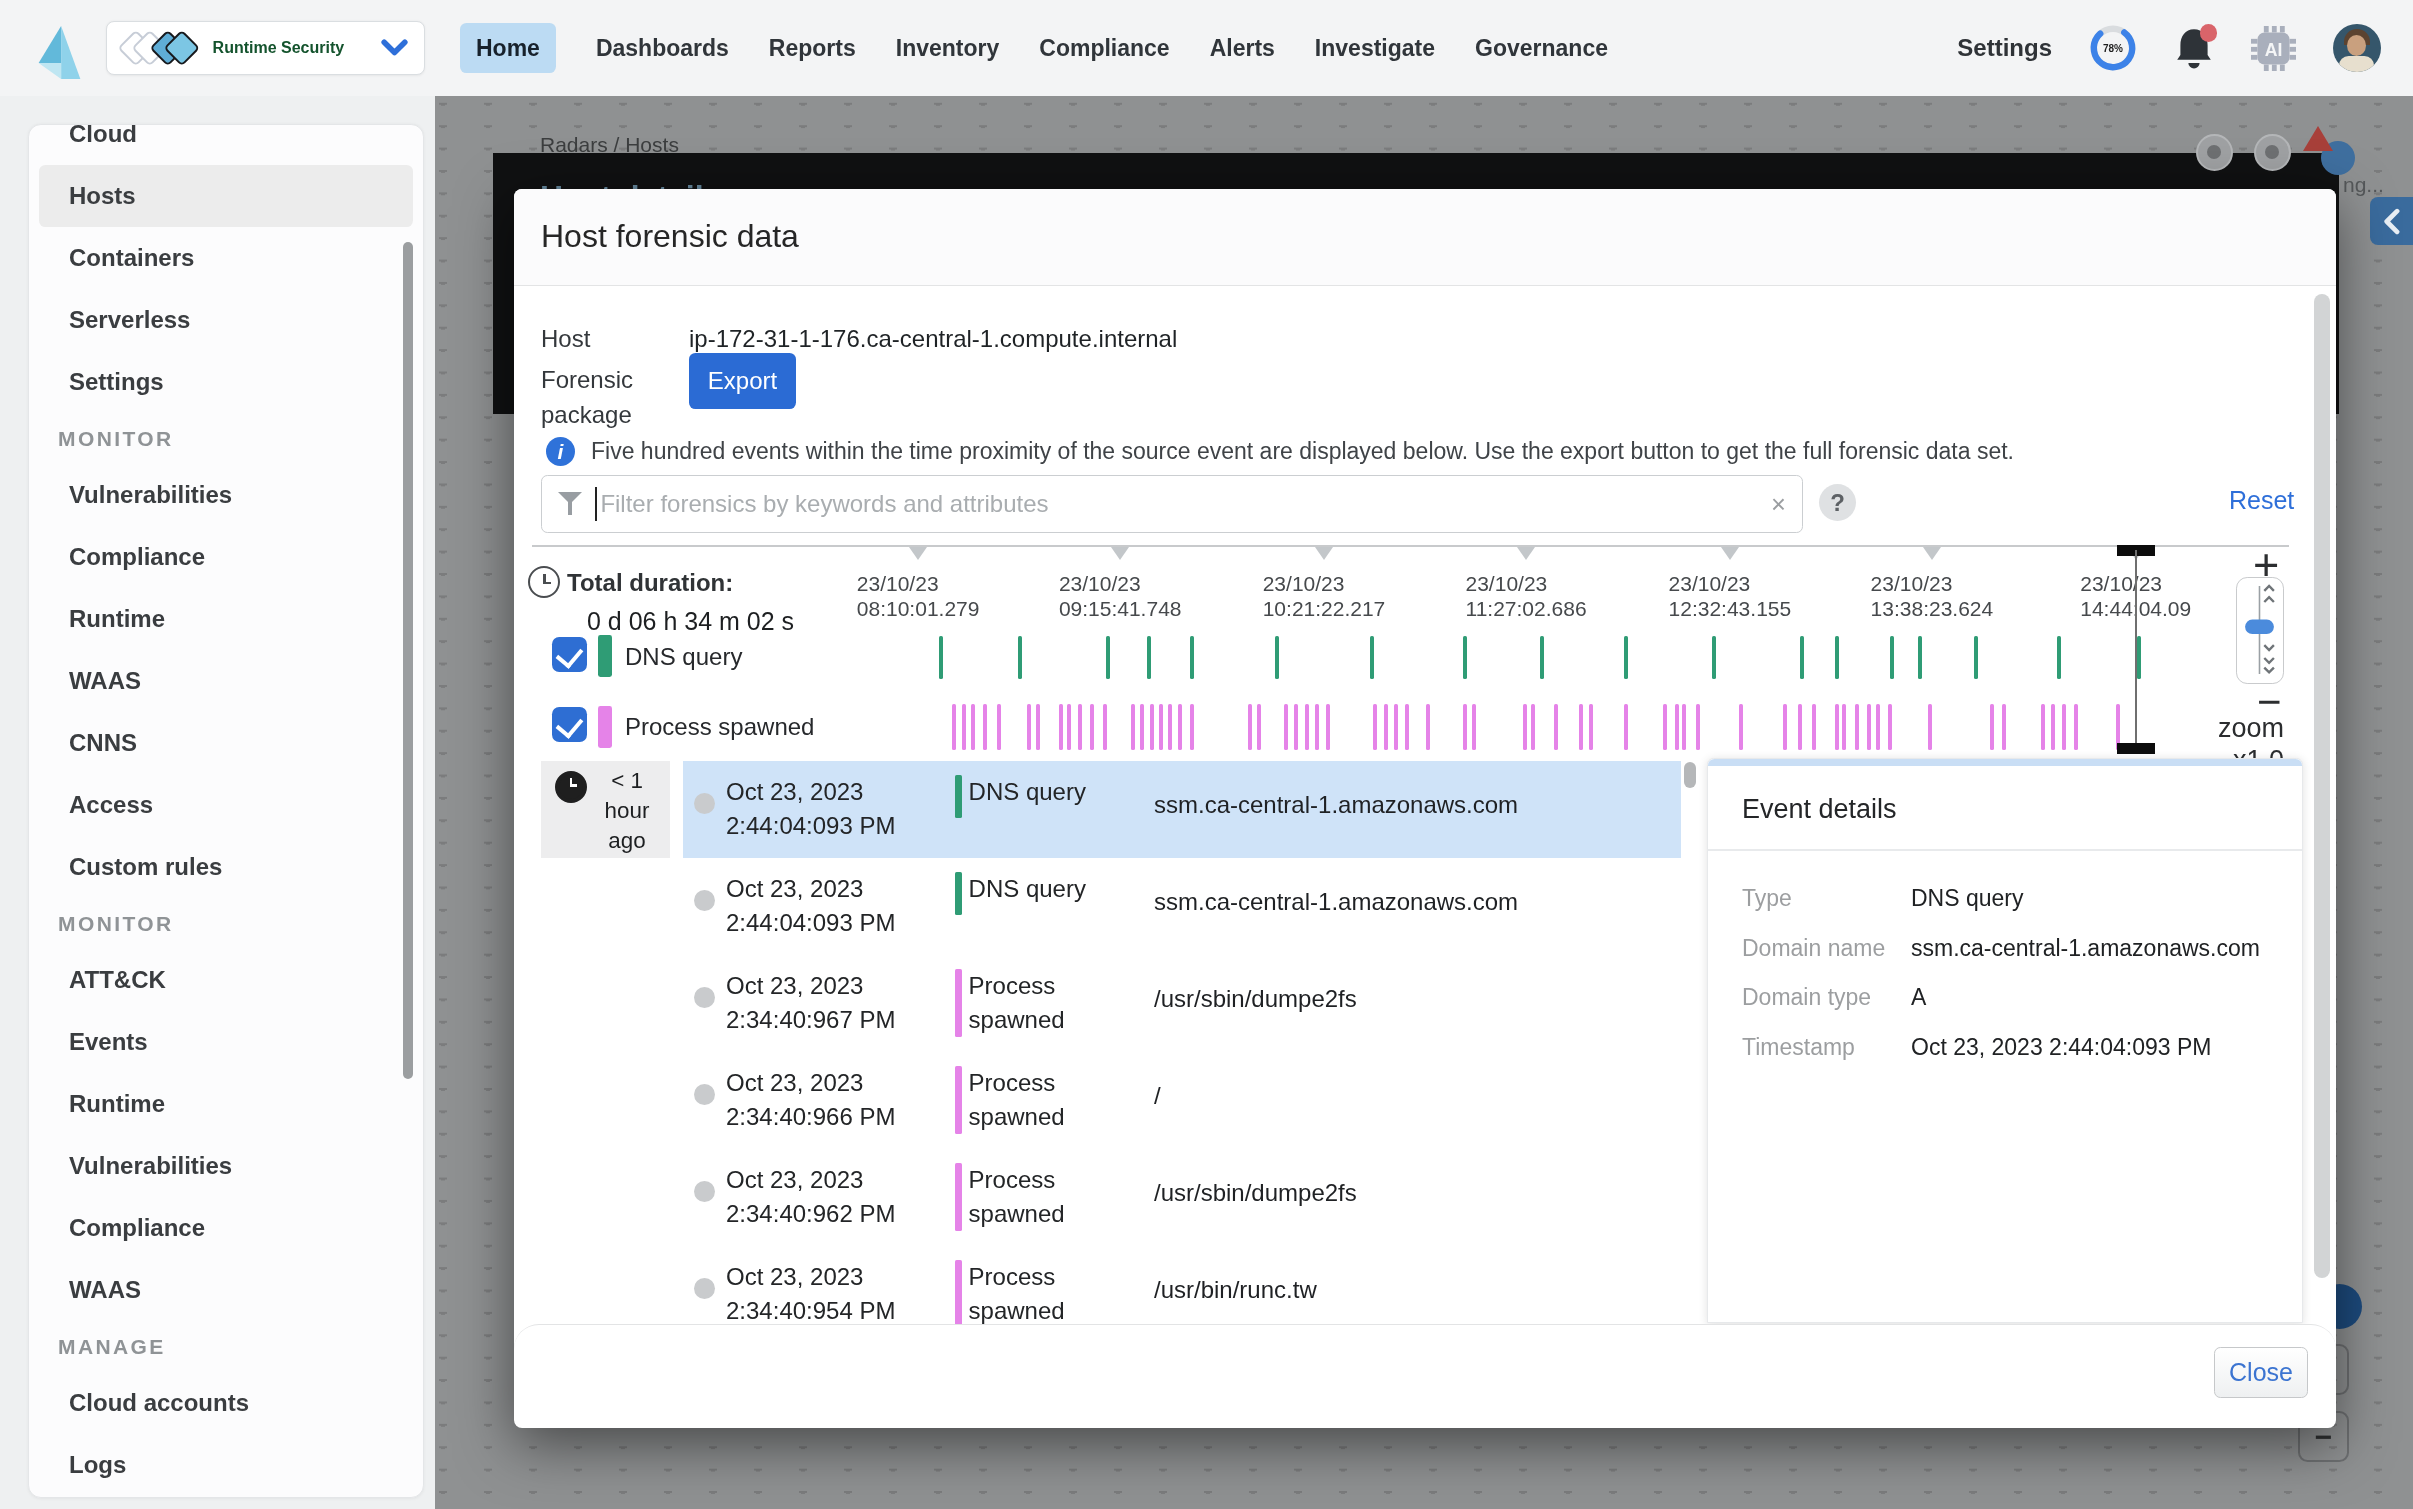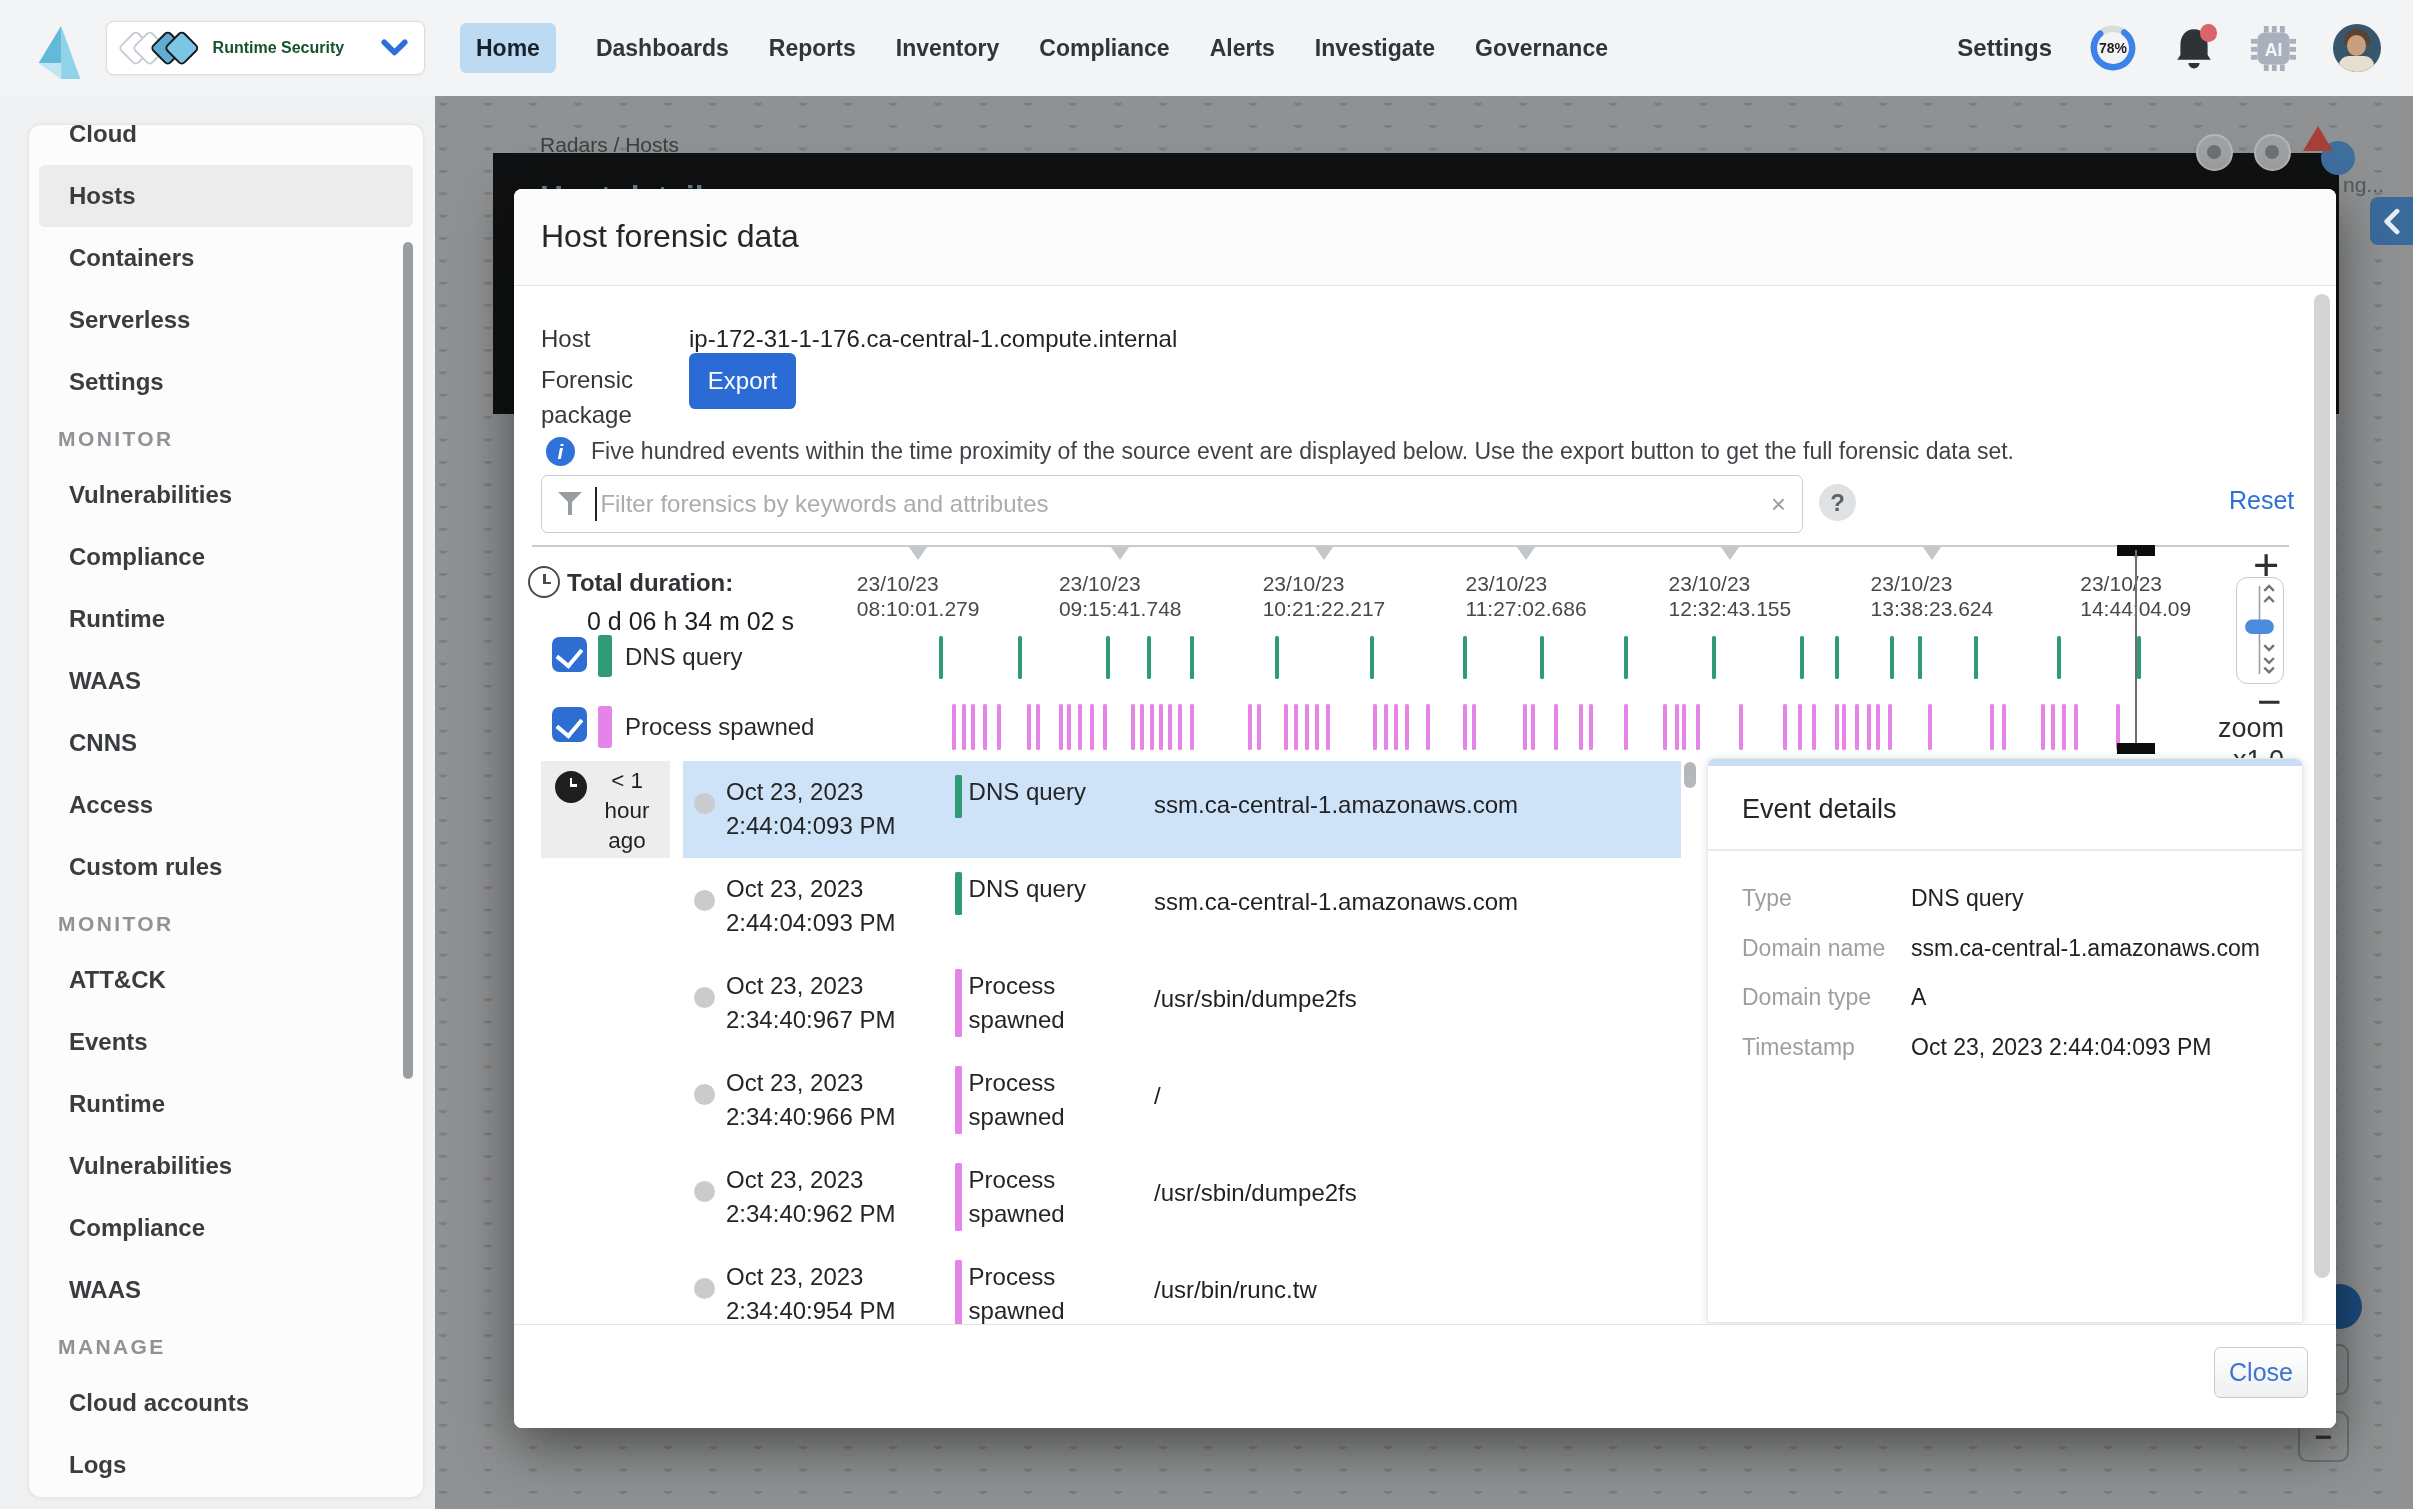--- a/index.html
+++ b/index.html
@@ -19,21 +19,21 @@
   .diamond.d3{background:#5fadd6;border:2.4px solid #17191d;margin-left:-8px;z-index:2;}
   .diamond.d4{background:#7cc6e4;border:2.4px solid #17191d;margin-left:-11.2px;z-index:3;}
   .switcher .sw-label{margin-left:17.6px;font-weight:700;font-size:16px;color:#14532d;white-space:nowrap;}
   .switcher .chev{margin-left:auto;}
   .nav{display:flex;align-items:center;gap:40px;margin-left:35px;font-size:23px;font-weight:700;color:#30353a;}
   .nav .nav-item{cursor:pointer;white-space:nowrap;}
   .nav .nav-item.active{background:#bcdbf3;color:#18222c;border-radius:6.4px;padding:11.2px 16px;}
   .top-right{margin-left:auto;display:flex;align-items:center;gap:37px;}
   .settings-link{font-size:24px;font-weight:700;color:#2f3337;cursor:pointer;}
   .ring-wrap{position:relative;width:48px;height:48px;}
-  .ring-wrap .pct{position:absolute;inset:0;display:flex;align-items:center;justify-content:center;font-size:14px;font-weight:700;color:#1e1e1e;}
+  .ring-wrap .pct{position:absolute;inset:0;display:flex;align-items:center;justify-content:center;font-size:10px;font-weight:700;color:#1e1e1e;}
   .bell-wrap{position:relative;width:40px;height:45px;}
   .bell-dot{position:absolute;right:-3.2px;top:-1.6px;width:17.6px;height:17.6px;border-radius:50%;background:#d9646a;}
   .ai-chip{width:45px;height:45px;}
   .avatar{width:48px;height:48px;border-radius:50%;overflow:hidden;background:#35566b;position:relative;}
   .avatar .hair{position:absolute;left:11.2px;top:4.8px;width:25.6px;height:16px;border-radius:12.8px 12.8px 0 0;background:#5b4330;}
   .avatar .face{position:absolute;left:14.4px;top:11.2px;width:19px;height:21px;border-radius:50%;background:#c9a07e;}
   .avatar .shirt{position:absolute;left:6.4px;top:32px;width:35px;height:19px;border-radius:9.6px 9.6px 0 0;background:#e7dfce;}
   
   .left-rail{position:absolute;left:0;top:96px;width:435px;height:1414px;background:#eef0f1;z-index:40;}
   .side-card{position:absolute;left:28px;top:28px;width:396px;height:1374px;background:#fcfcfd;border:1.6px solid #e4e6e8;border-radius:12.8px;overflow:hidden;box-shadow:0 0.8px 3.2px rgba(0,0,0,.05);}
@@ -122,21 +122,21 @@
   
   .details{position:absolute;left:1193px;top:569px;width:596px;height:565px;background:#fff;border:0.8px solid #e7e9eb;border-radius:6.4px 6.4px 0 0;box-shadow:0 1.6px 9.6px rgba(0,0,0,.12);}
   .details .strip{position:absolute;left:0;top:0;width:100%;height:7.2px;background:#c9def5;border-radius:6.4px 6.4px 0 0;}
   .details .d-title{position:absolute;left:34px;top:35px;font-size:27px;color:#242628;}
   .details .d-div{position:absolute;left:0;top:90px;width:100%;height:1.6px;background:#e8eaec;}
   .d-row{position:absolute;left:34px;width:527px;display:flex;}
   .d-row .dl{width:169px;font-size:23px;color:#9c9ea0;flex:0 0 auto;}
   .d-row .dv{font-size:23px;color:#202224;}
   
   .modal-scroll{position:absolute;left:1800px;top:105px;width:16px;height:984px;background:#d2d4d5;border-radius:8px;cursor:pointer;}
-  .m-footer{position:absolute;left:0;bottom:0;width:100%;height:104px;background:#fff;border-top:1.6px solid #e3e4e5;}
+  .m-footer{position:absolute;left:0;bottom:0;width:100%;height:104px;background:#fff;border-top:1.6px solid #e3e4e5;border-radius:25px;}
   .close-btn{position:absolute;left:1700px;top:21.6px;width:94px;height:51px;border:1.6px solid #c6c8ca;border-radius:6.4px;background:linear-gradient(#ffffff,#eef0f1);color:#3b74d1;font-size:25px;font-family:inherit;cursor:pointer;}
 </style>
 </head>
 <body>
 
 <div class="topbar">
   <svg class="logo" viewBox="0 0 56 76">
     <polygon points="2,56 30,10 30,56" fill="#62b9da"></polygon>
     <polygon points="30,10 54,76 30,76" fill="#8fd2ea"></polygon>
     <polygon points="30,56 2,56 30,76" fill="#bfe6f2"></polygon>

